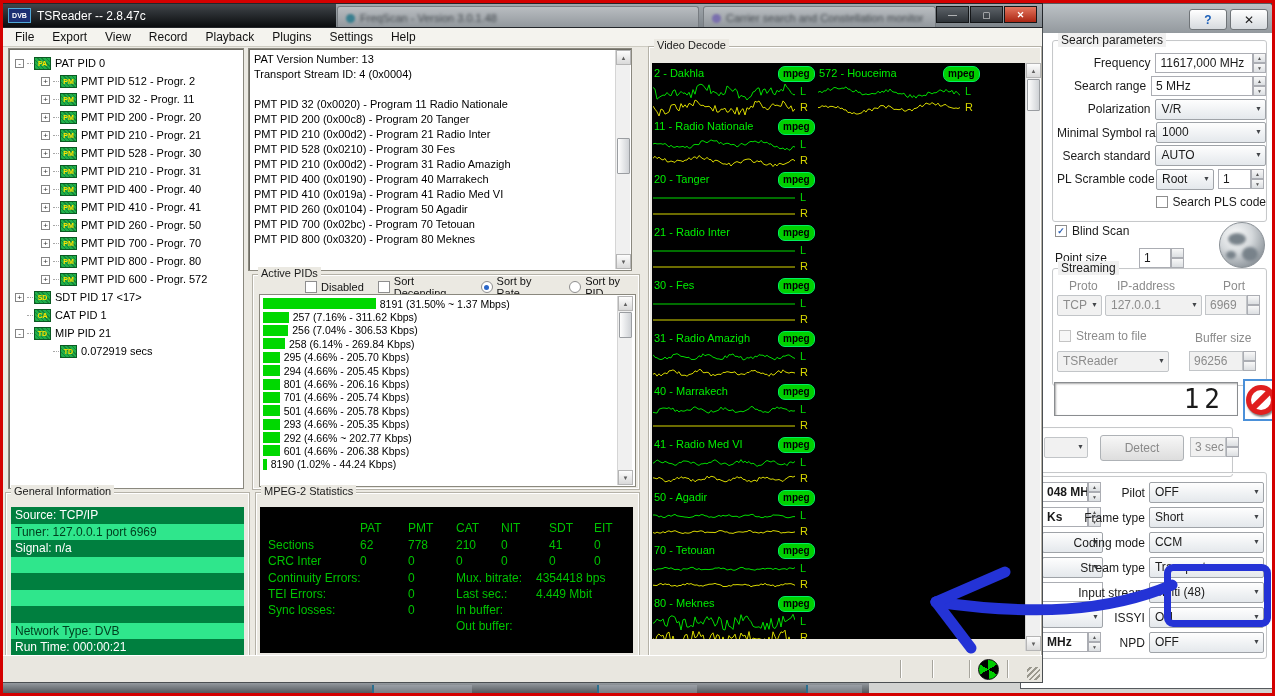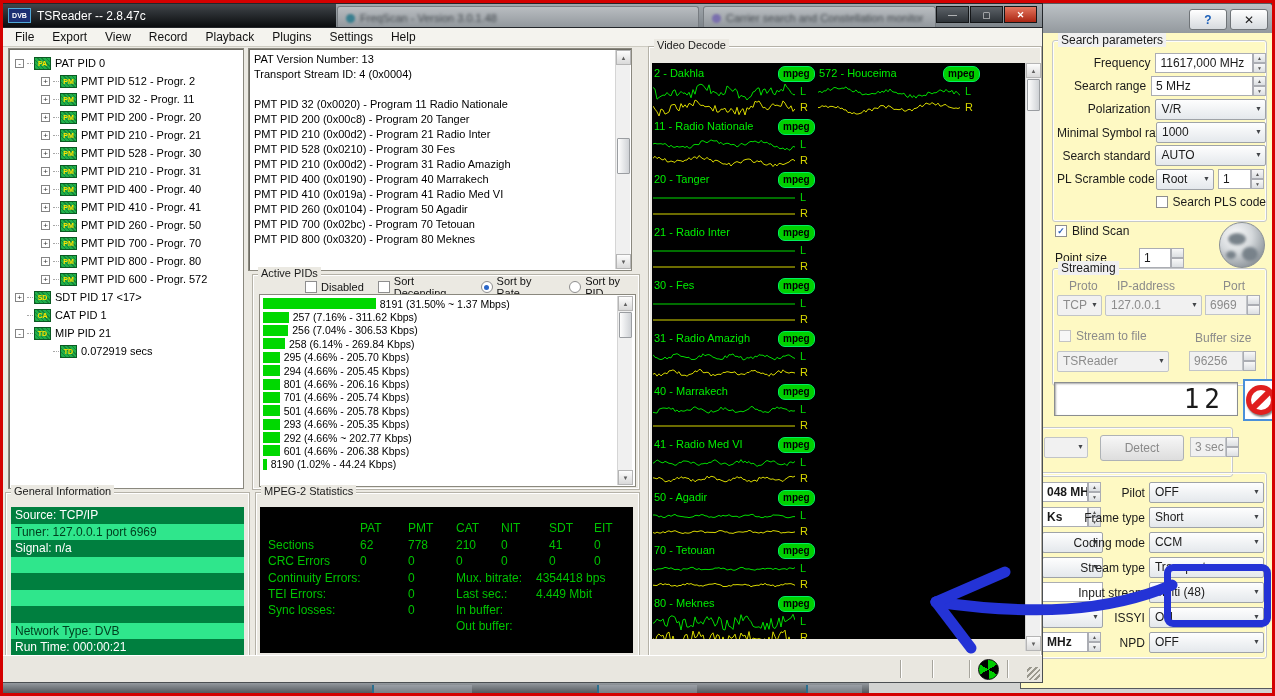--- a/index.html
+++ b/index.html
@@ -104,21 +104,21 @@
   background:repeating-linear-gradient(135deg, transparent 0 2px, #9a988e 2px 4px); }
 
 
 #dialog { position:absolute; left:1020px; top:3px; width:253px; height:686px; z-index:5; }
 .dlg-titlebar { position:absolute; top:0; left:0; right:0; height:30px;
   background:linear-gradient(#bcc1c5,#93999e); border:1px solid #565a5e; border-bottom:none; border-radius:3px 3px 0 0; }
 .dlg-btn { position:absolute; top:5px; width:38px; height:21px; border-radius:3px;
   background:linear-gradient(#ffffff,#d6dade); border:1px solid #6f7478; font-size:12px;
   display:flex; align-items:center; justify-content:center; color:#222; }
 .dlg-btn.help { right:45px; color:#1b5fb8; font-weight:bold; }
-.dlg-body { position:absolute; top:30px; left:0; right:0; bottom:0; background:#fef9c3;
+.dlg-body { position:absolute; top:30px; left:0; right:0; bottom:0; background:#ffffff;
   border:1px solid #565a5e; border-top:none; }
 .dgroup { position:absolute; border:1px solid #c6c8ca; border-radius:3px;
   box-shadow:0 0 0 1px #fdfdfd inset; }
 .dgroup .gb-label { background:#f0f0f0; font-size:12px; }
 .srow { height:23.3px; display:flex; align-items:center; padding-left:4px; }
 .slabel { width:94px; text-align:right; margin-right:5px; font-size:12px; color:#1a1a1a; white-space:nowrap; }
 .tb { height:20px; background:#fff; border:1px solid #abadb3; font-size:12px; padding:2px 4px;
   color:#1a1a1a; white-space:nowrap; overflow:hidden; }
 .dd { height:21px; background:linear-gradient(#fefefe,#e4e8ec); border:1px solid #9fa3a8; border-radius:2px;
   font-size:12px; padding:2px 16px 2px 5px; position:relative; color:#1a1a1a; white-space:nowrap; overflow:hidden; }
@@ -589,21 +589,21 @@
           <span class="st" style="left: 241px; top: 14px;">NIT</span>
           <span class="st" style="left: 289px; top: 14px;">SDT</span>
           <span class="st" style="left: 334px; top: 14px;">EIT</span>
           <span class="st" style="left: 8px; top: 31px;">Sections</span>
           <span class="st" style="left: 100px; top: 31px;">62</span>
           <span class="st" style="left: 148px; top: 31px;">778</span>
           <span class="st" style="left: 196px; top: 31px;">210</span>
           <span class="st" style="left: 241px; top: 31px;">0</span>
           <span class="st" style="left: 289px; top: 31px;">41</span>
           <span class="st" style="left: 334px; top: 31px;">0</span>
-          <span class="st" style="left: 8px; top: 47px;">CRC Errors</span>
+          <span class="st" style="left: 8px; top: 47px;">CRC Inter</span>
           <span class="st" style="left: 100px; top: 47px;">0</span>
           <span class="st" style="left: 148px; top: 47px;">0</span>
           <span class="st" style="left: 196px; top: 47px;">0</span>
           <span class="st" style="left: 241px; top: 47px;">0</span>
           <span class="st" style="left: 289px; top: 47px;">0</span>
           <span class="st" style="left: 334px; top: 47px;">0</span>
           <span class="st" style="left: 8px; top: 64px;">Continuity Errors:</span>
           <span class="st" style="left: 148px; top: 64px;">0</span>
           <span class="st" style="left: 8px; top: 80px;">TEI Errors:</span>
           <span class="st" style="left: 148px; top: 80px;">0</span>

